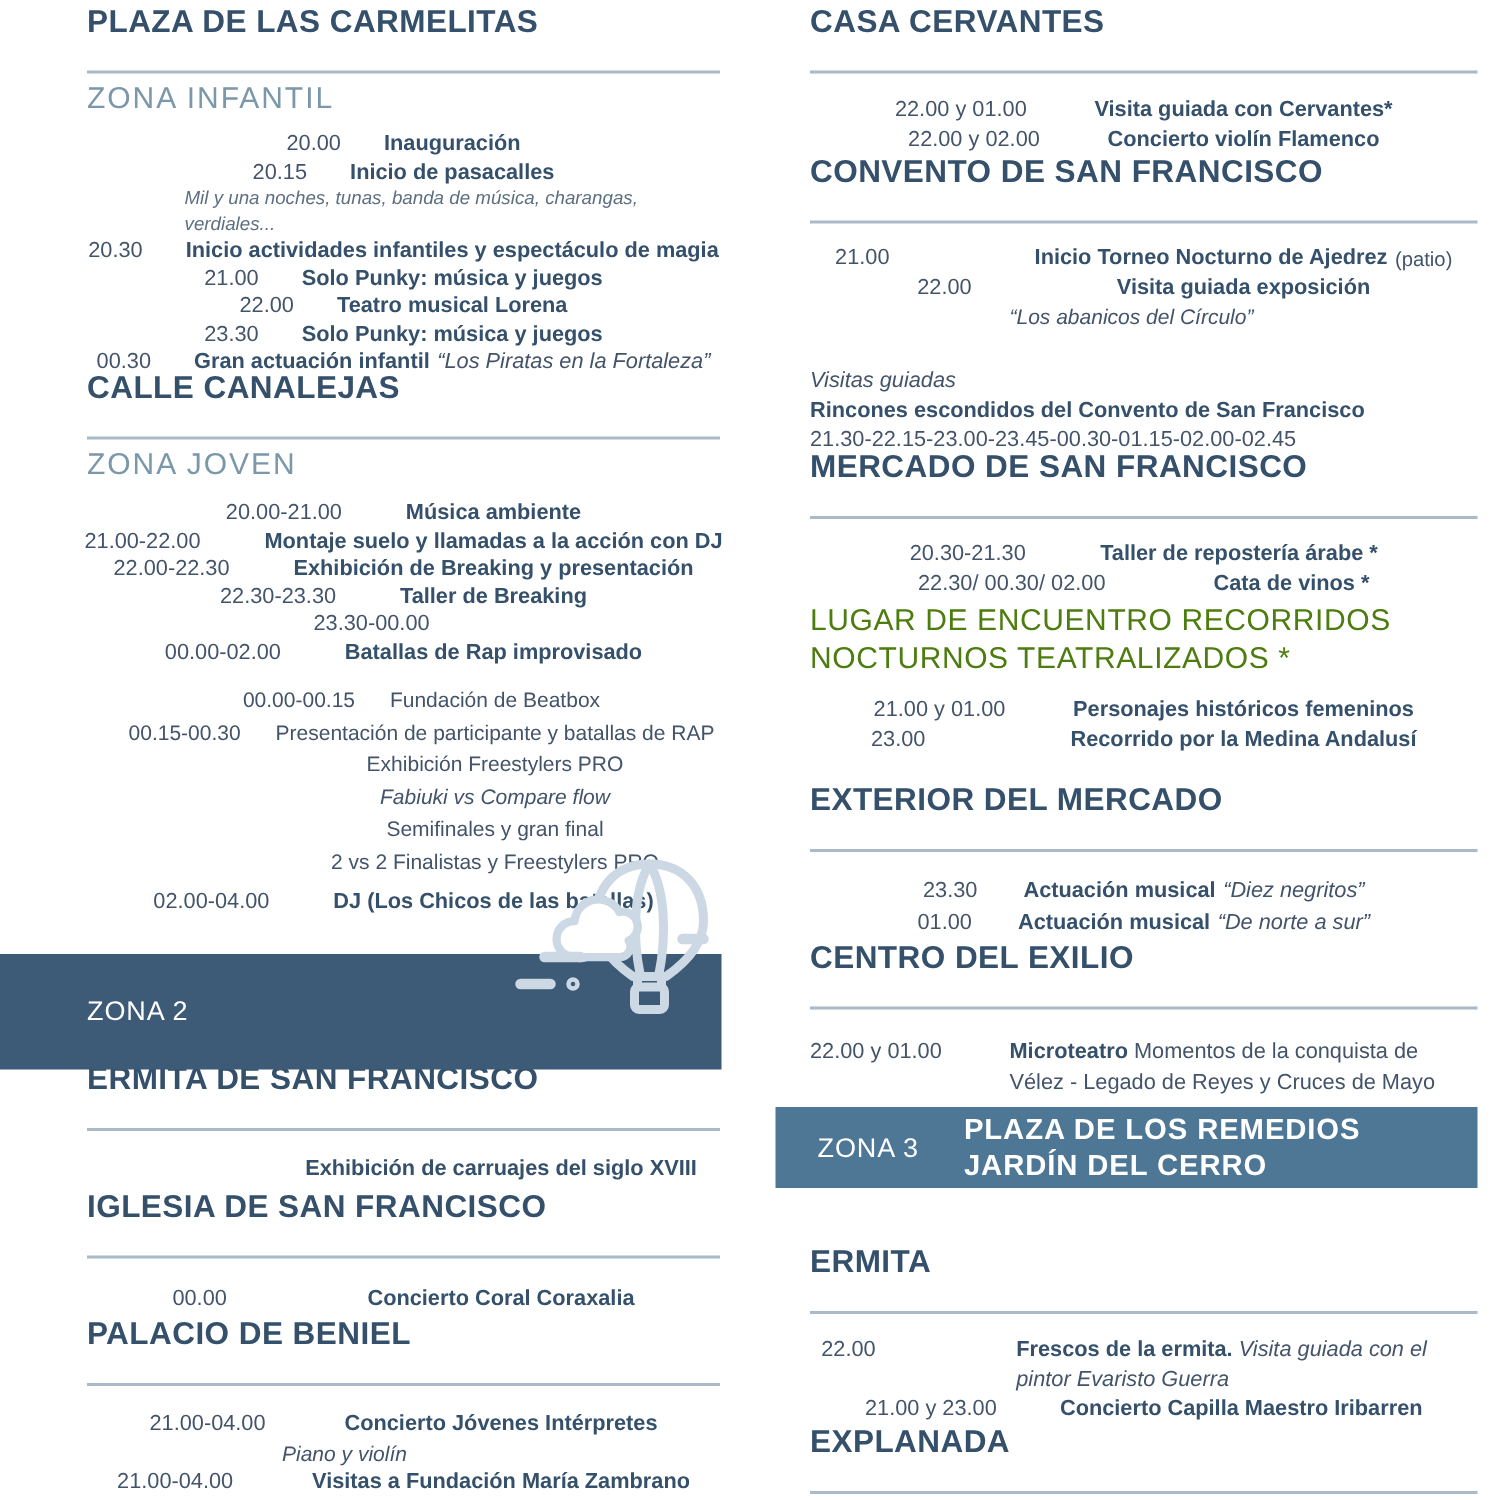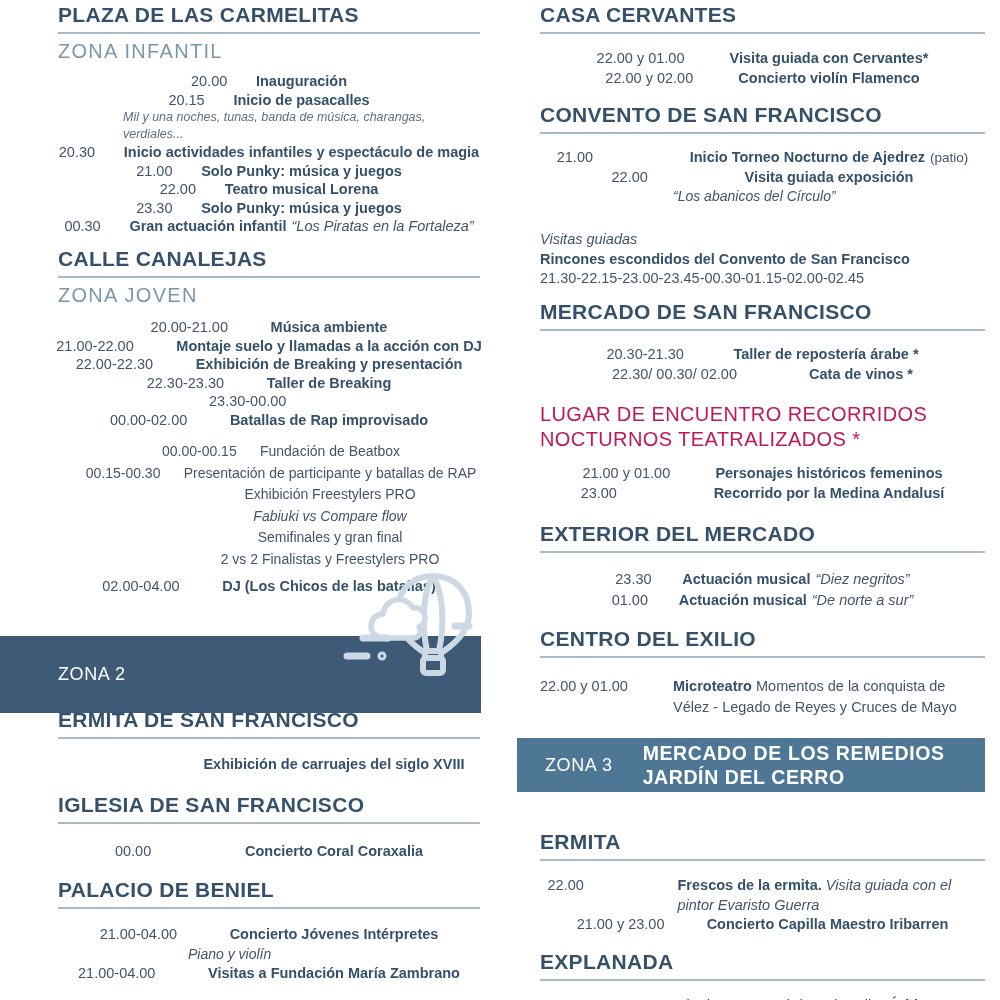--- a/index.html
+++ b/index.html
@@ -17,21 +17,21 @@
   body{
     position:relative;background:#fff;overflow:hidden;
     font-family:"Liberation Sans","DejaVu Sans",sans-serif;
     color:var(--body);
   }
   .sec{position:absolute;}
   .col-l{left:58px;width:422px;}
   .col-r{left:540px;width:445px;}
   .venue{
     font-size:21px;font-weight:700;color:var(--heading);letter-spacing:.3px;
-    line-height:24px;border-bottom:2px solid var(--rule);padding-bottom:5px;
+    line-height:24px;border-bottom:2px solid var(--rule);padding-bottom:20px;
   }
   .subhead{font-size:20px;color:var(--subhead);letter-spacing:1.3px;line-height:22px;margin-top:6px;}
   .rows{margin-top:10px;}
   .row{display:flex;font-size:14.5px;line-height:18.5px;white-space:nowrap;justify-content:center;}
   .t{flex:0 0 65px;color:var(--body);}
   .m{font-weight:700;color:var(--heading);}
   .m.reg{font-weight:400;color:var(--body);}
   .m.it{font-style:italic;}
   .x{font-weight:400;font-style:italic;color:var(--body);margin-left:5px;}
   .x.reg{font-style:normal;font-size:13.5px;}
@@ -60,21 +60,21 @@
   .zone-label{font-size:18px;letter-spacing:.6px;line-height:23px;}
   .zone-name{font-size:19px;font-weight:700;letter-spacing:.6px;line-height:23px;}
   #zona3-banner{
     left:517px;top:738px;width:468px;height:54px;background:var(--z3);
     flex-direction:row;align-items:center;
   }
   #zona3-banner .zone-label{margin-left:28px;}
   #zona3-banner .zone-name-block{margin-left:30px;}
   #zona3-banner .zone-name{font-size:19.5px;line-height:24px;}
   #balloon{position:absolute;left:335px;top:570px;z-index:2;}
-  .lugar-title{font-size:20px;line-height:24.5px;color:#be185d;letter-spacing:.4px;}
+  .lugar-title{font-size:20px;line-height:24.5px;color:#4d7c0f;letter-spacing:.4px;}
   .guided{margin-top:24px;font-size:14.5px;line-height:19.5px;}
   .guided .lead{font-style:italic;}
   .guided .gname{font-weight:700;color:var(--heading);}
 </style>
 </head>
 <body>
 
 <div class="sec col-l" style="top:3px">
   <div class="venue">PLAZA DE LAS CARMELITAS</div>
   <div class="subhead">ZONA INFANTIL</div>
@@ -312,21 +312,21 @@
     <div class="row wraprow" style="line-height:21px">
       <span class="t t133">22.00 y 01.00</span>
       <span style="width:312px"><span class="m">Microteatro</span> <span>Momentos de la conquista de Vélez - Legado de Reyes y Cruces de Mayo</span></span>
     </div>
   </div>
 </div>
 
 <div id="zona3-banner" class="banner">
   <div class="zone-label">ZONA 3</div>
   <div class="zone-name-block">
-    <div class="zone-name">MERCADO DE LOS REMEDIOS</div>
+    <div class="zone-name">PLAZA DE LOS REMEDIOS</div>
     <div class="zone-name">JARDÍN DEL CERRO</div>
   </div>
 </div>
 
 <div class="sec col-r" style="top:830px">
   <div class="venue">ERMITA</div>
   <div class="rows" style="margin-top:15px">
     <div class="row wraprow" style="line-height:19.5px">
       <span class="t t130">22.00</span>
       <span style="width:300px"><span class="m">Frescos de la ermita.</span> <span style="font-style:italic">Visita guiada con el pintor Evaristo Guerra</span></span>

